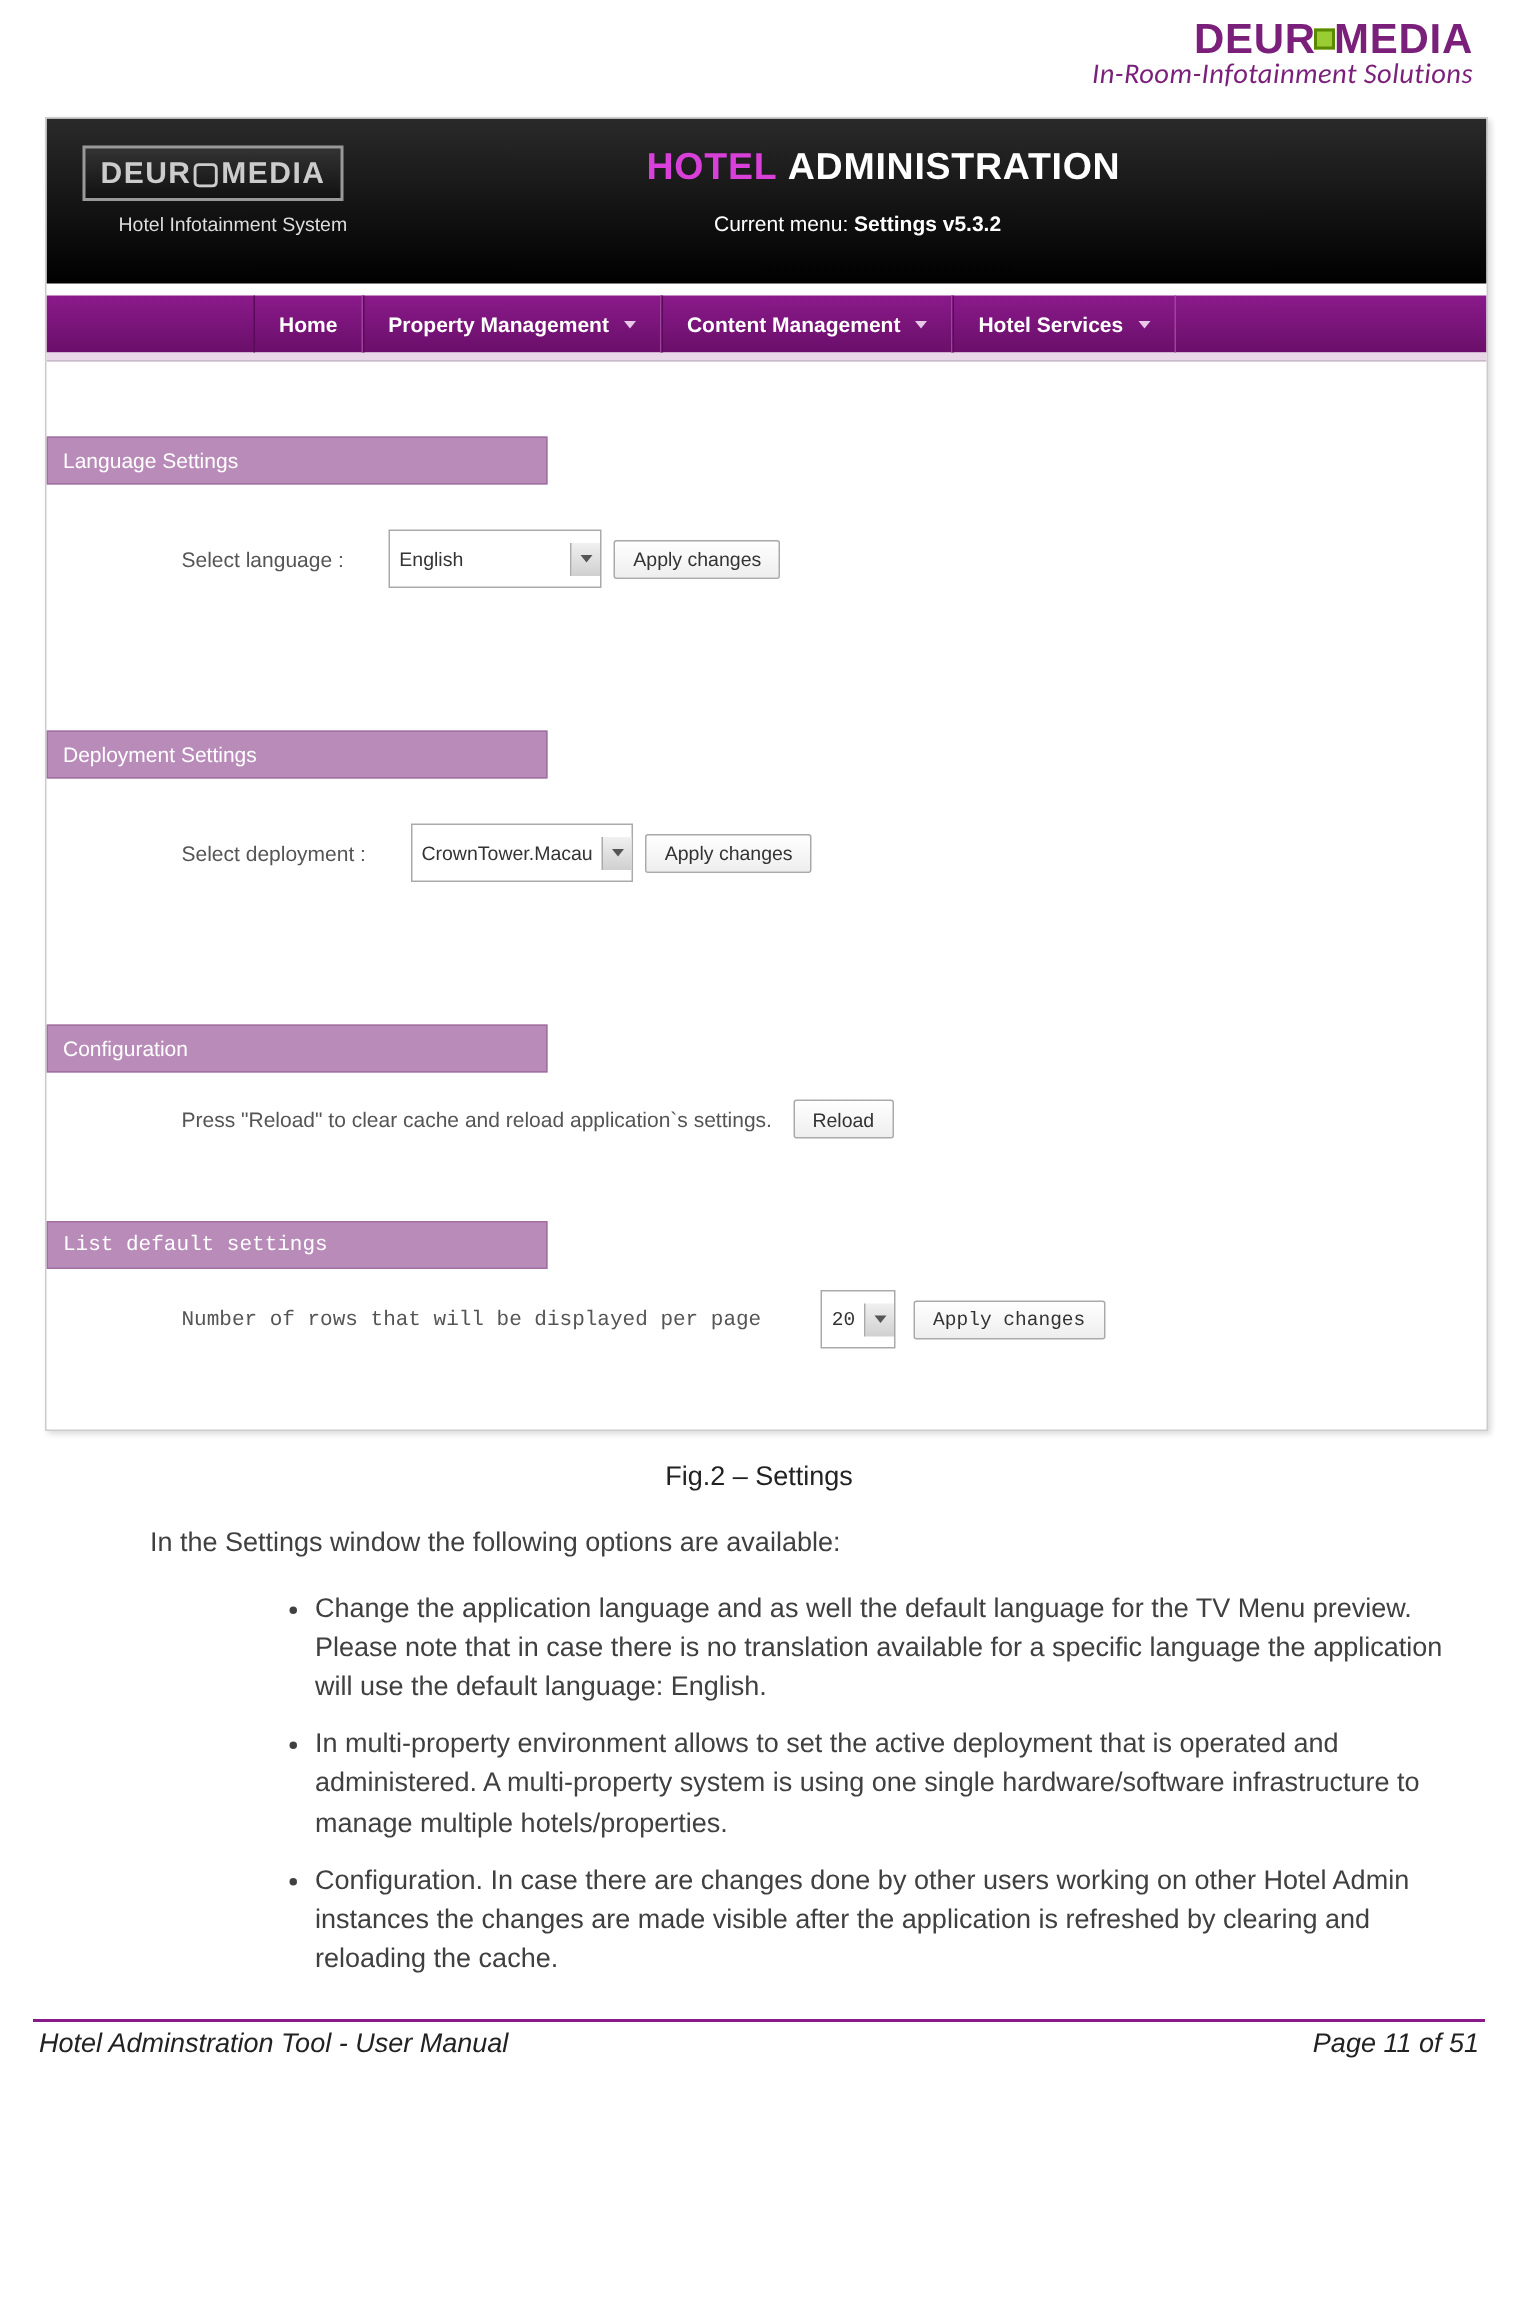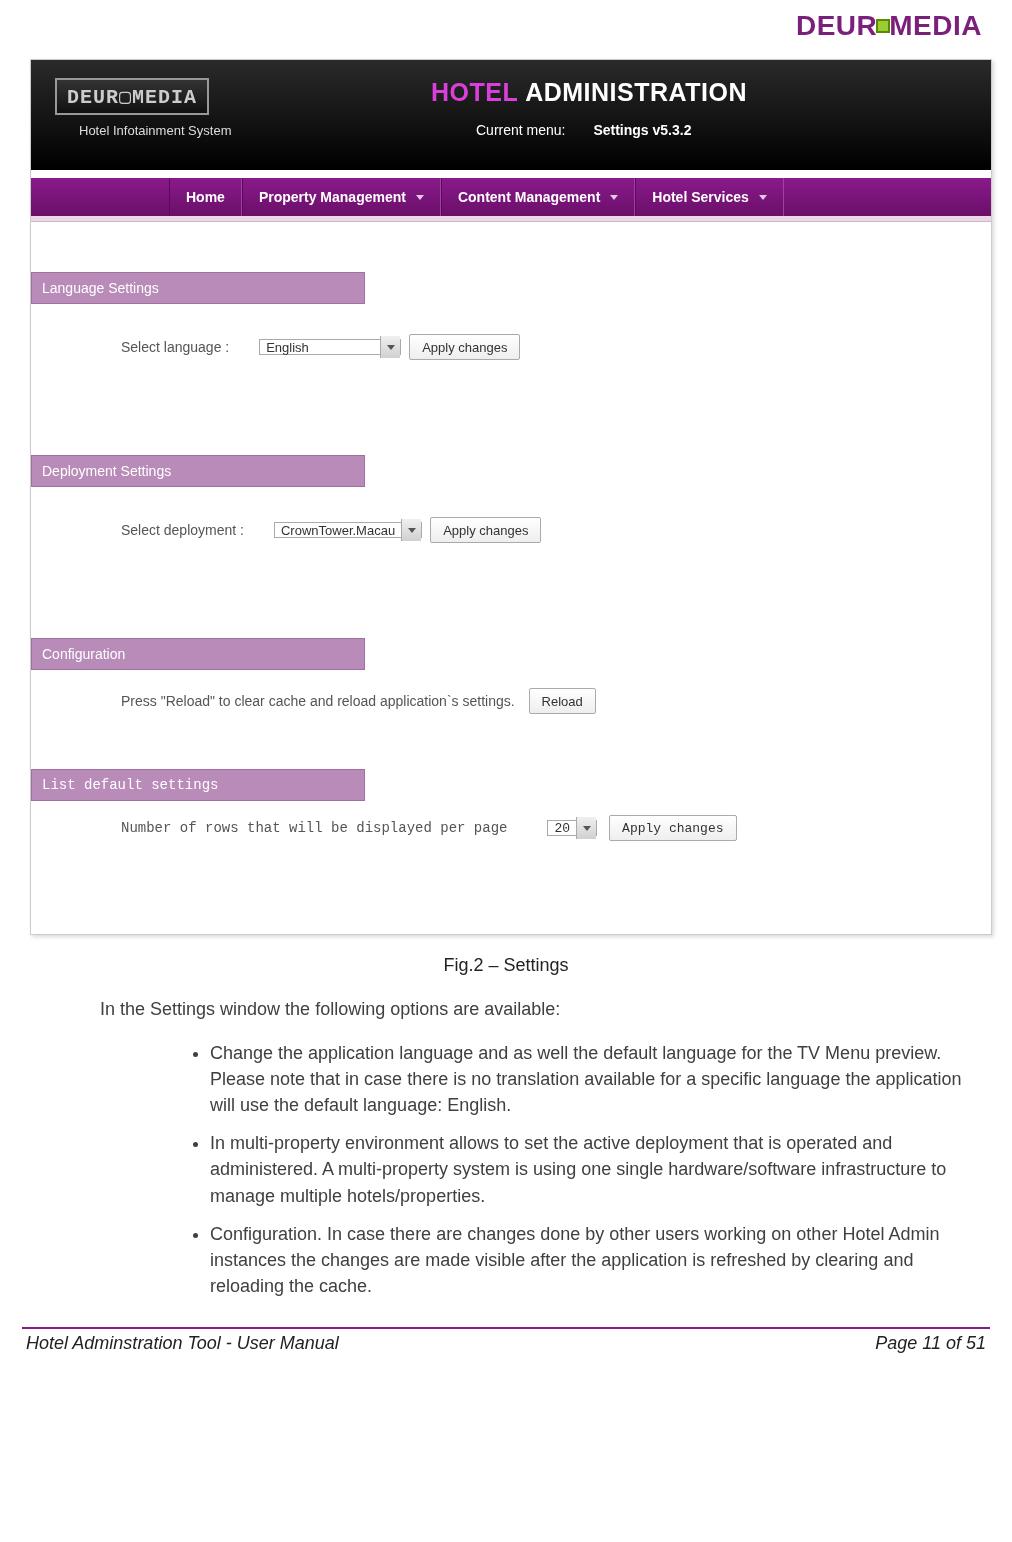--- a/index.html
+++ b/index.html
@@ -54,21 +54,21 @@
     color: #fff;
   }
   .app-logo-block {
     padding: 18px 0 0 24px;
     display: inline-block;
   }
   .app-logo {
     display: inline-block;
     padding: 4px 10px;
     border: 2px solid #999;
-    font-family: Liberation Mono, monospace;
+    font-family: Liberation Sans, sans-serif;
     font-weight: bold;
     font-size: 20px;
     color: #ccc;
     letter-spacing: 1px;
     background: linear-gradient(to bottom, #333, #111);
   }
   .app-logo-sub {
     color: #ddd;
     font-size: 13px;
     margin: 8px 0 0 24px;
@@ -81,21 +81,21 @@
   }
   .app-title .t1 { color: #d93fd9; font-weight: bold; letter-spacing: 0.5px; }
   .app-title .t2 { color: #fff; font-weight: bold; letter-spacing: 0.5px; }
   .app-current-menu {
     position: absolute;
     left: 445px;
     top: 62px;
     font-size: 14px;
     color: #fff;
   }
-  .app-current-menu b { font-weight: bold; margin-left: 24px; }
+  .app-current-menu b { font-weight: bold; }
   .navbar {
     background: linear-gradient(to bottom, #8a1a8a, #6a0f6a);
     height: 38px;
     margin-top: 8px;
     display: flex;
     align-items: stretch;
   }
   .nav-spacer { width: 138px; }
   .nav-item {
     color: #fff;
@@ -140,21 +140,21 @@
     display: flex;
     align-items: center;
     gap: 8px;
   }
   .form-label { color: #555; font-size: 14px; }
   .select-box {
     display: inline-flex;
     align-items: center;
     border: 1px solid #aaa;
     background: #fff;
-    height: 16px;
+    height: 39px;
     font-size: 13px;
     color: #333;
   }
   .select-box .val {
     padding: 0 6px;
     min-width: 110px;
     white-space: nowrap;
   }
   .select-box.wide .val { min-width: 120px; }
   .select-box.narrow .val { min-width: 26px; }
@@ -220,20 +220,21 @@
     color: #222;
   }
 </style>
 </head>
 <body>
 
 <div class="page-header-logo">
   <div class="logo-text">
     <span>DEUR</span><span class="logo-dot"></span><span>MEDIA</span>
   </div>
+  <div class="logo-sub">In-Room-Infotainment Solutions</div>
 </div>
 
 <div class="screenshot">
 
   <div class="app-header">
     <div class="app-logo-block">
       <span class="app-logo">DEUR▢MEDIA</span>
       <div class="app-logo-sub">Hotel Infotainment System</div>
     </div>
     <div class="app-title">

